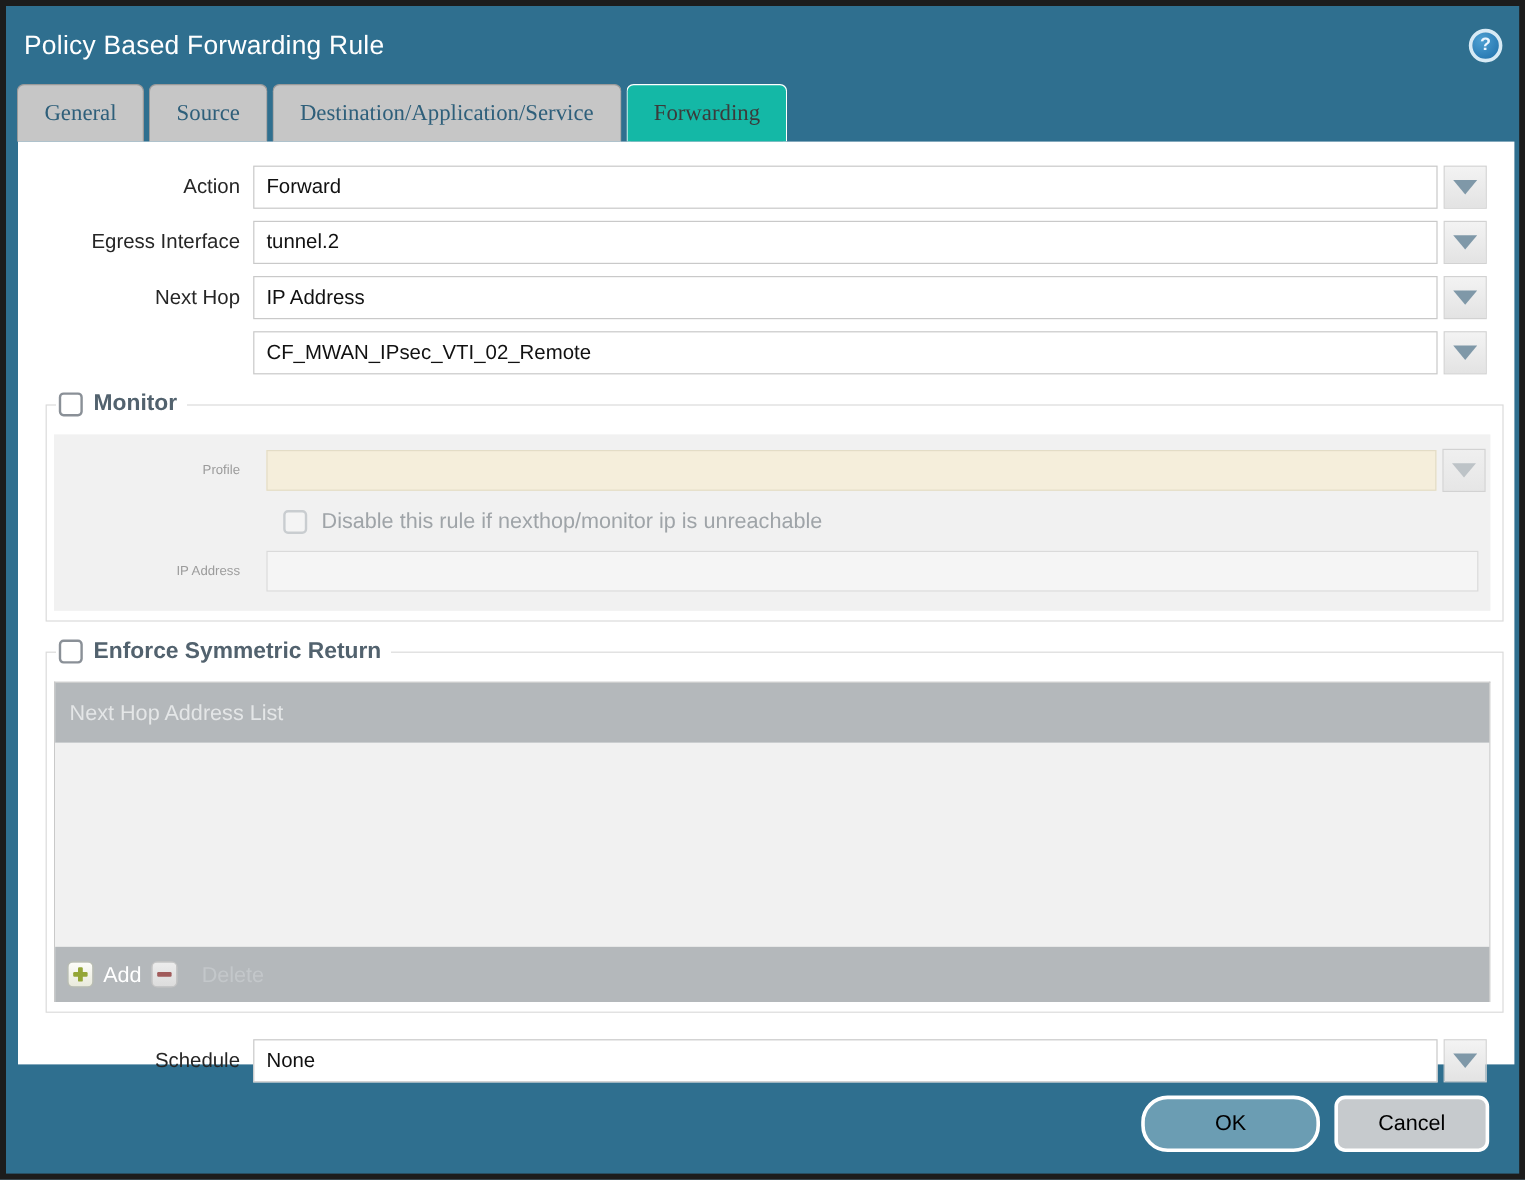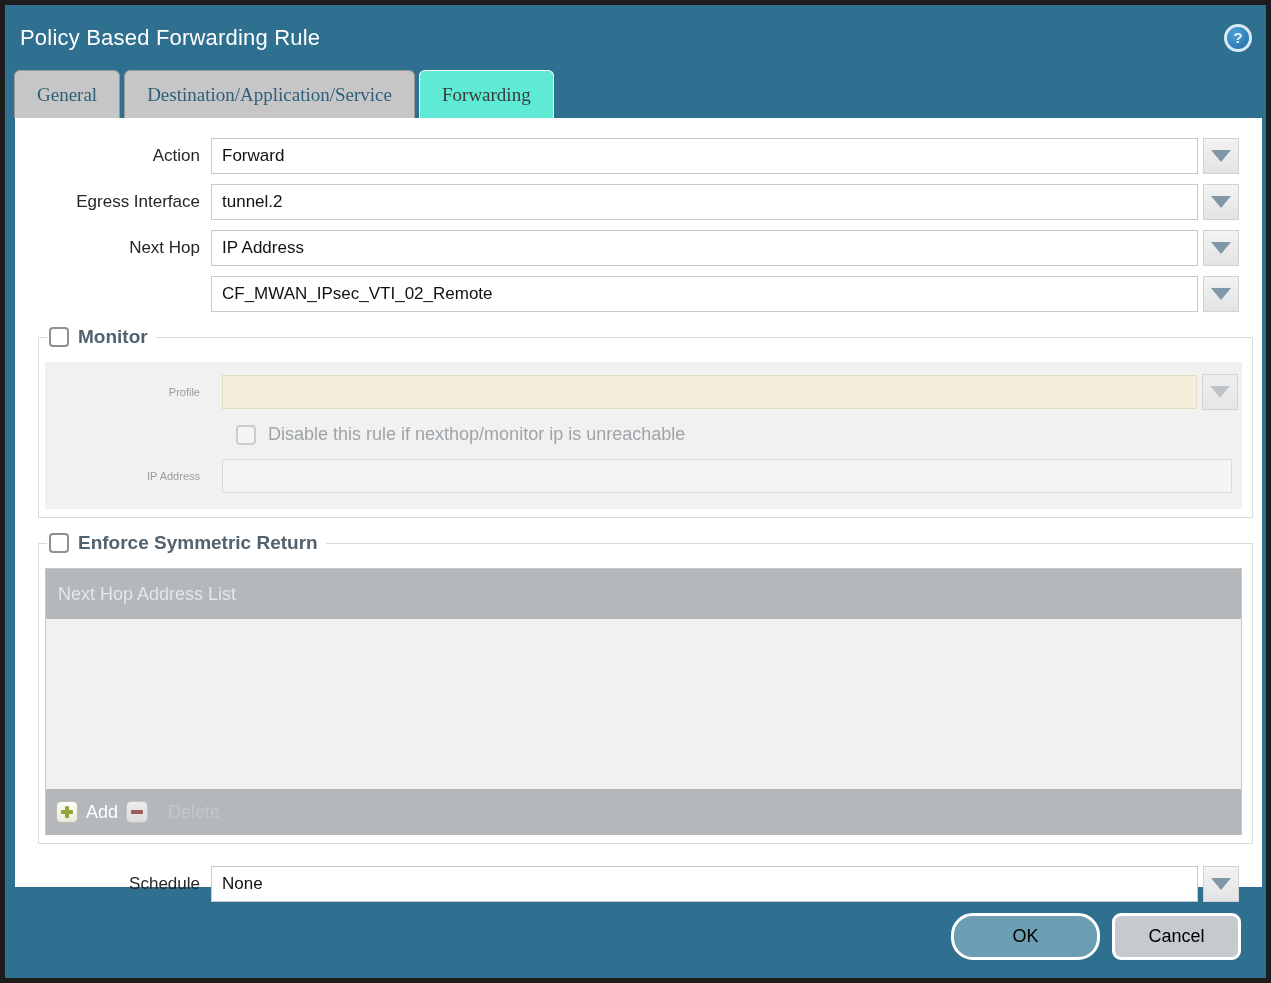--- a/index.html
+++ b/index.html
@@ -22,21 +22,21 @@
   }
   
   .tabs { display:flex; gap:4px; padding-left:9px; height:48px; align-items:flex-end; }
   .tab {
     height:48px; display:flex; align-items:center; padding:0 22px;
     background:#c6c6c6; border:1px solid #9a9a9a; border-bottom:none;
     border-radius:6px 6px 0 0; font-size:19px; color:#2e5f7a; cursor:pointer;
     white-space:nowrap;
     font-family:Liberation Serif, serif;
   }
-  .tab.active { background:#5eead4; border-color:#fff; color:#3b3b3b; }
+  .tab.active { background:#14b8a6; border-color:#fff; color:#3b3b3b; }
   
   .content {
     background:#ffffff; margin:0 4px 0 10px; height:769px;
     padding-top:20px; position:relative;
   }
   .frow { display:flex; align-items:center; margin:0 0 10px 0; }
   .flabel {
     width:196px; padding-right:11px; text-align:right;
     font-size:17px; color:#262626; flex:none;
   }
@@ -127,20 +127,21 @@
 
 <div class="dialog">
 
   <div class="titlebar">
     <span class="title">Policy Based Forwarding Rule</span>
     <span class="help">?</span>
   </div>
 
   <div class="tabs">
     <div class="tab">General</div>
+    <div class="tab">Source</div>
     <div class="tab">Destination/Application/Service</div>
     <div class="tab active">Forwarding</div>
   </div>
 
   <div class="content">
 
     <div class="frow">
       <div class="flabel">Action</div>
       <div class="finput">
         <span>Forward</span>

